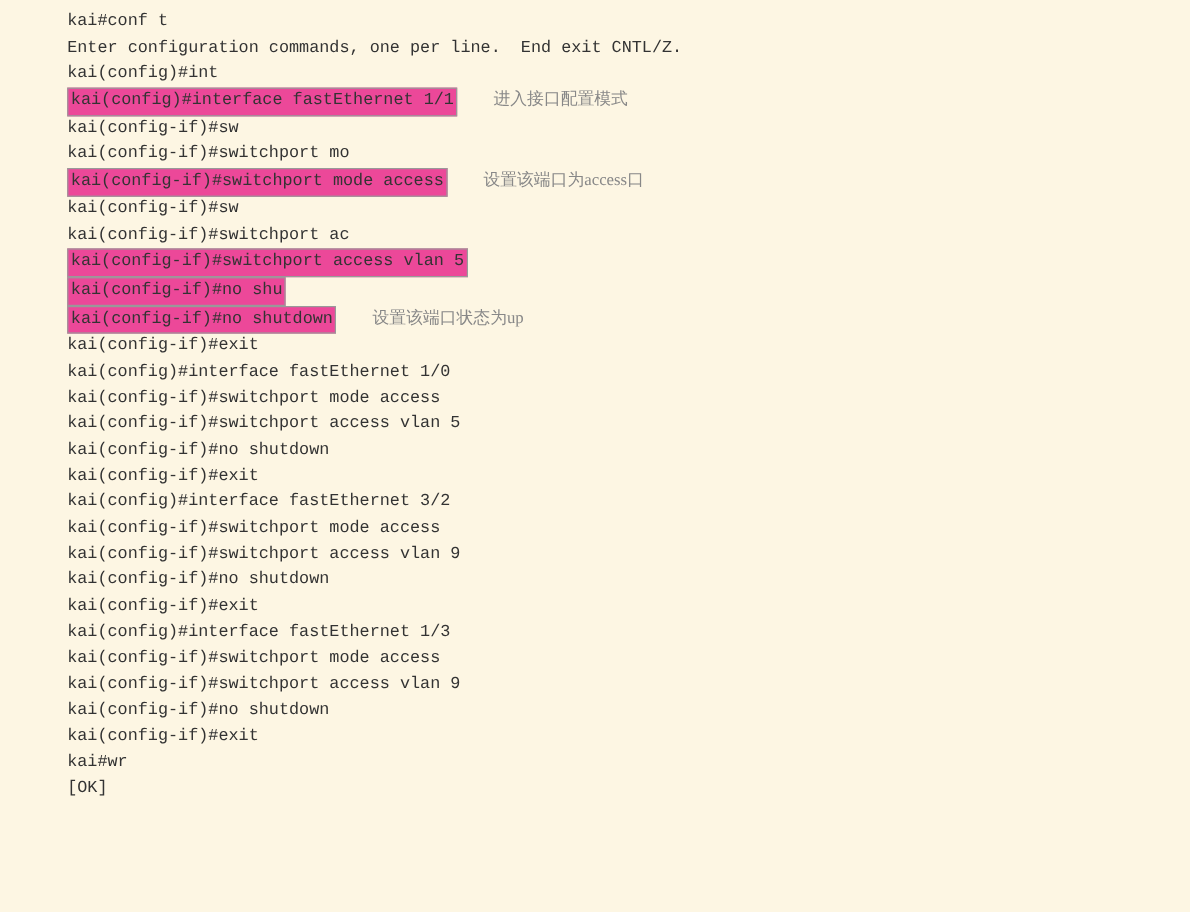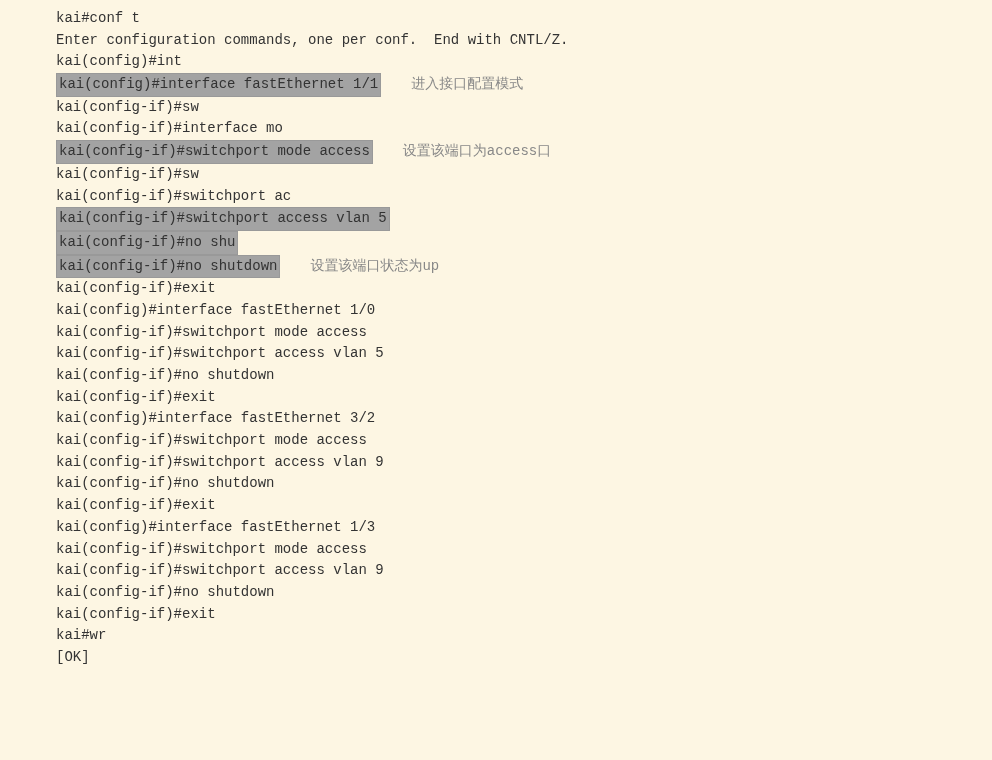--- a/index.html
+++ b/index.html
@@ -14,44 +14,44 @@
       position: relative;
     }
     .terminal-line {
       line-height: 1.55;
       white-space: pre;
       margin-left: 44px;
     }
     .highlighted-block {
       display: inline-block;
       border: 1.5px solid #999;
-      background-color: #a3a3a3;
+      background-color: #ec4899;
       padding: 0 2px;
     }
     .comment {
       color: #888;
       margin-left: 30px;
-      font-family: Liberation Mono, monospace;
+      font-family: Liberation Serif, serif;
       font-size: 14px;
     }
     .line-with-comment {
       display: flex;
       align-items: baseline;
     }
   </style>
 </head>
 <body>
 
 <div id="terminal-container">
     <div class="terminal-line">kai#conf t</div>
-    <div class="terminal-line">Enter configuration commands, one per conf.  End with CNTL/Z.</div>
+    <div class="terminal-line">Enter configuration commands, one per line.  End exit CNTL/Z.</div>
     <div class="terminal-line">kai(config)#int</div>
     <div class="terminal-line line-with-comment"><span class="highlighted-block">kai(config)#interface fastEthernet 1/1</span><span class="comment">进入接口配置模式</span></div>
     <div class="terminal-line">kai(config-if)#sw</div>
-    <div class="terminal-line">kai(config-if)#interface mo</div>
+    <div class="terminal-line">kai(config-if)#switchport mo</div>
     <div class="terminal-line line-with-comment"><span class="highlighted-block">kai(config-if)#switchport mode access</span><span class="comment">设置该端口为access口</span></div>
     <div class="terminal-line">kai(config-if)#sw</div>
     <div class="terminal-line">kai(config-if)#switchport ac</div>
     <div class="terminal-line line-with-comment"><span class="highlighted-block">kai(config-if)#switchport access vlan 5</span></div>
     <div class="terminal-line"><span class="highlighted-block">kai(config-if)#no shu</span></div>
     <div class="terminal-line line-with-comment"><span class="highlighted-block">kai(config-if)#no shutdown</span><span class="comment">设置该端口状态为up</span></div>
     <div class="terminal-line">kai(config-if)#exit</div>
     <div class="terminal-line">kai(config)#interface fastEthernet 1/0</div>
     <div class="terminal-line">kai(config-if)#switchport mode access</div>
     <div class="terminal-line">kai(config-if)#switchport access vlan 5</div>

